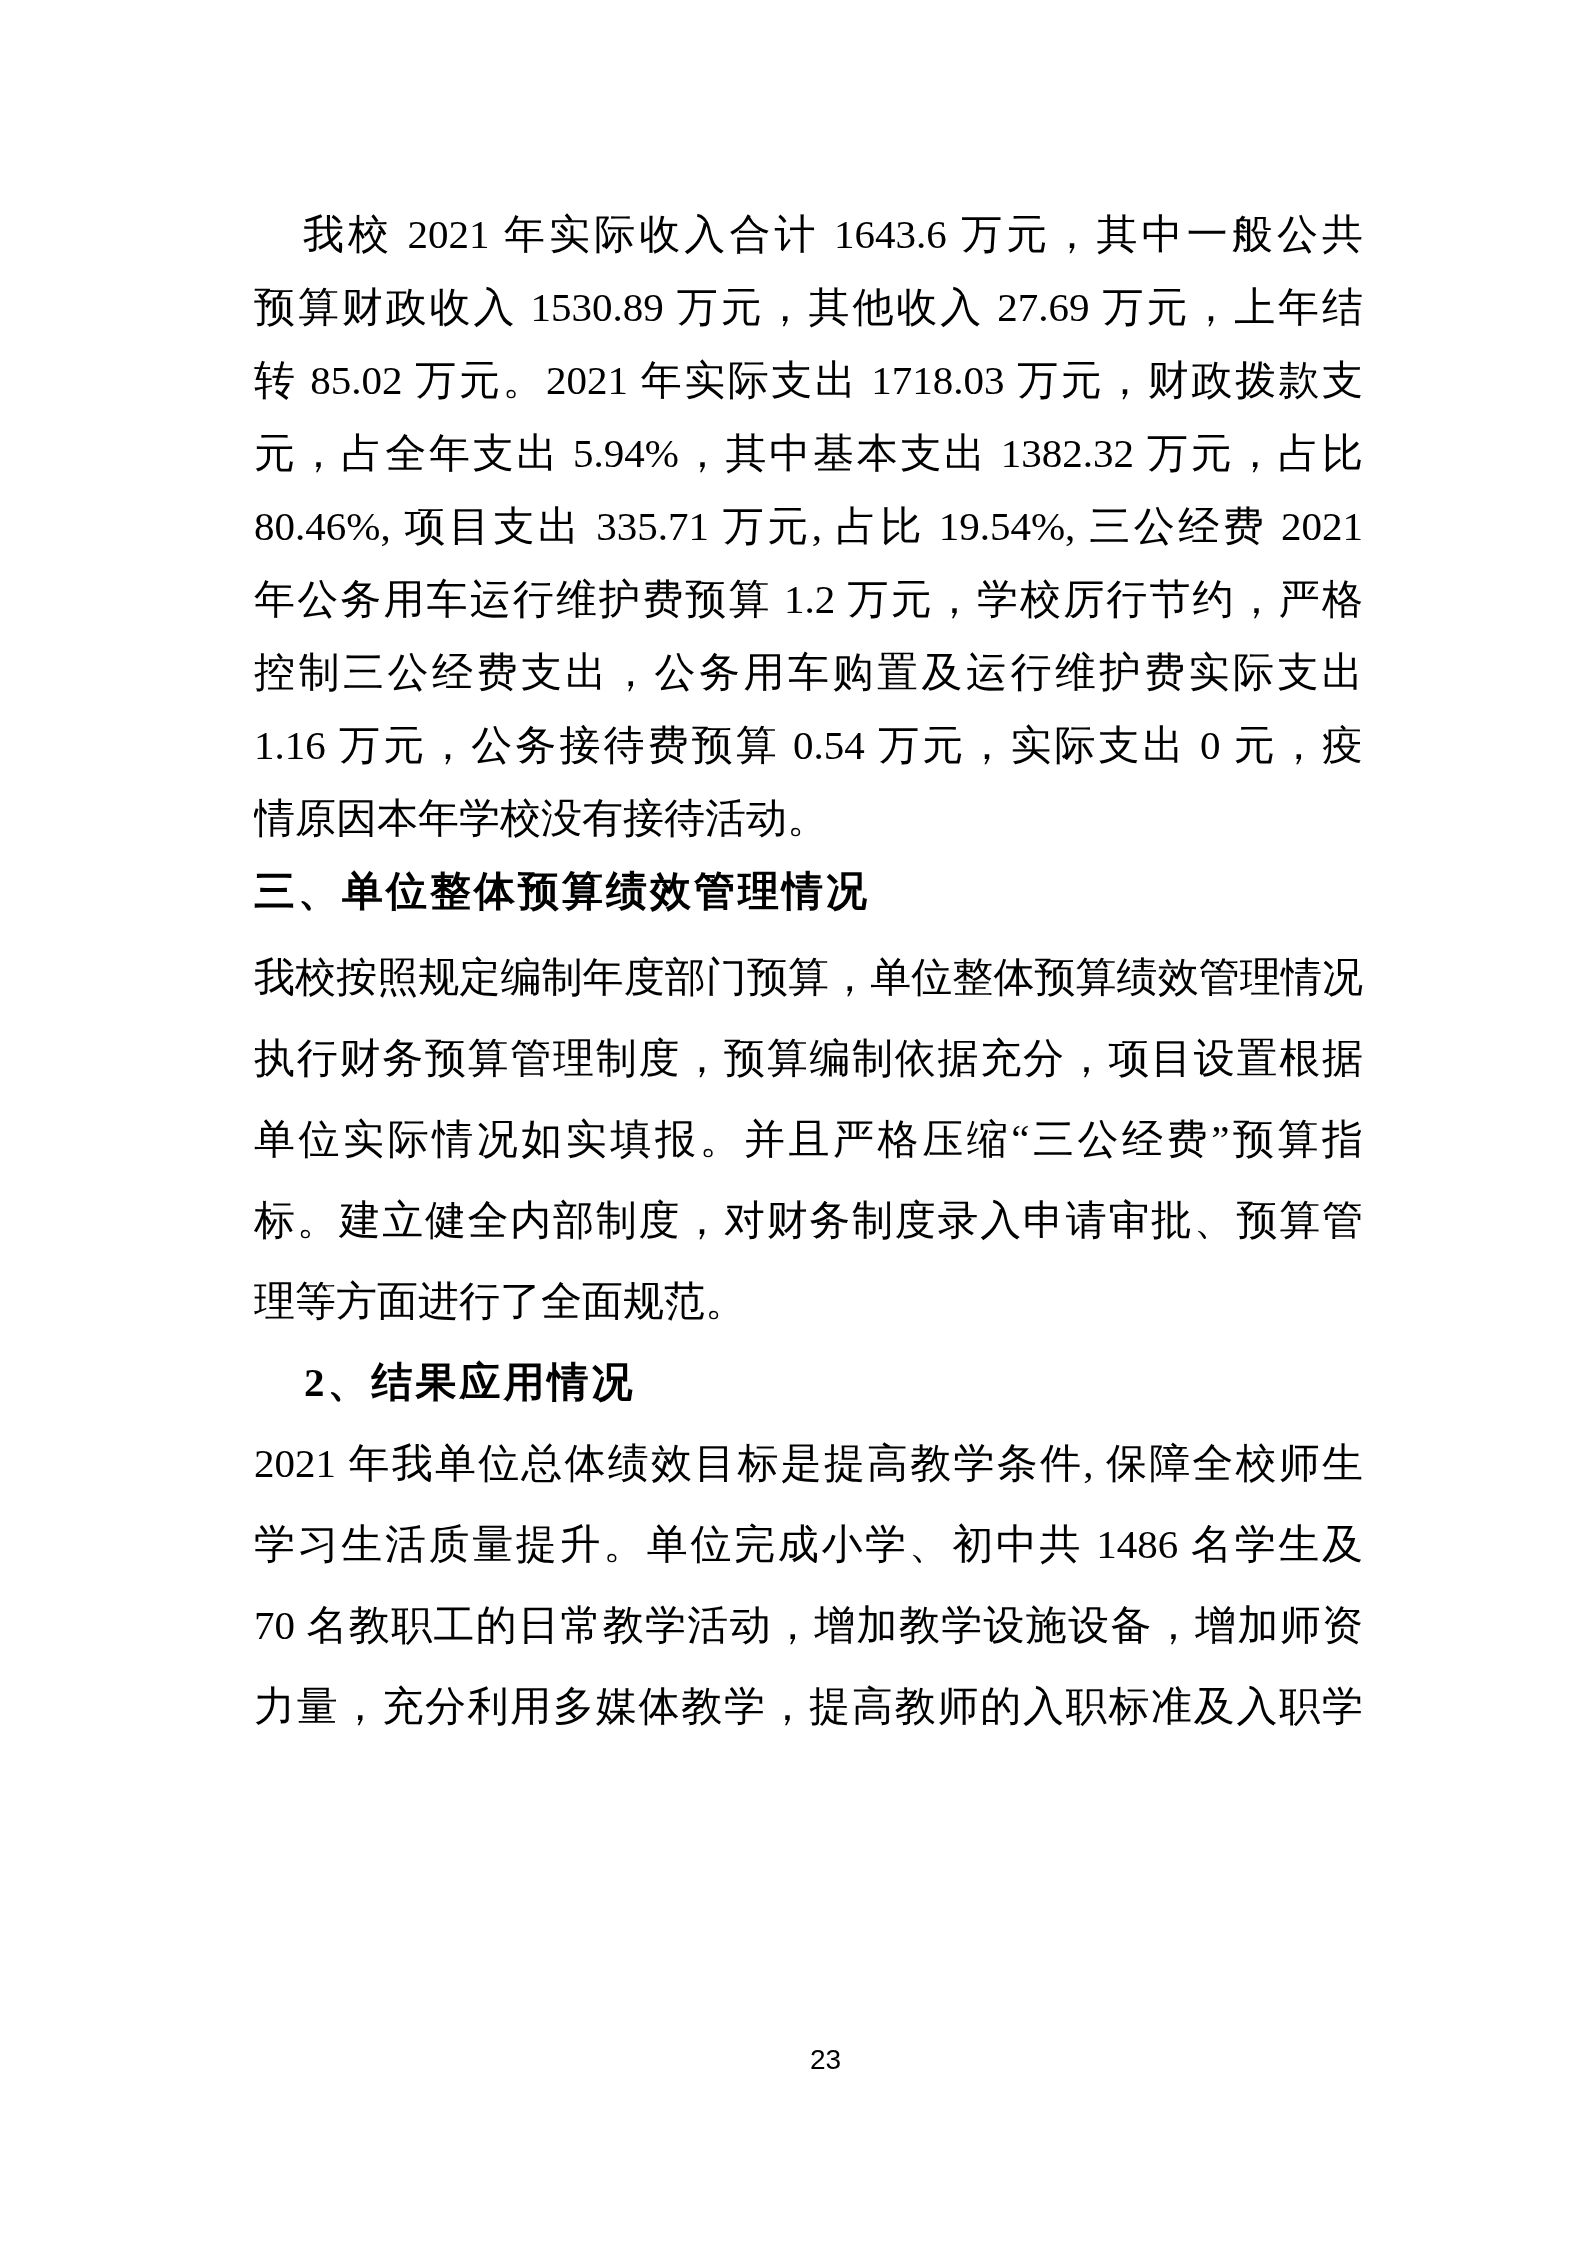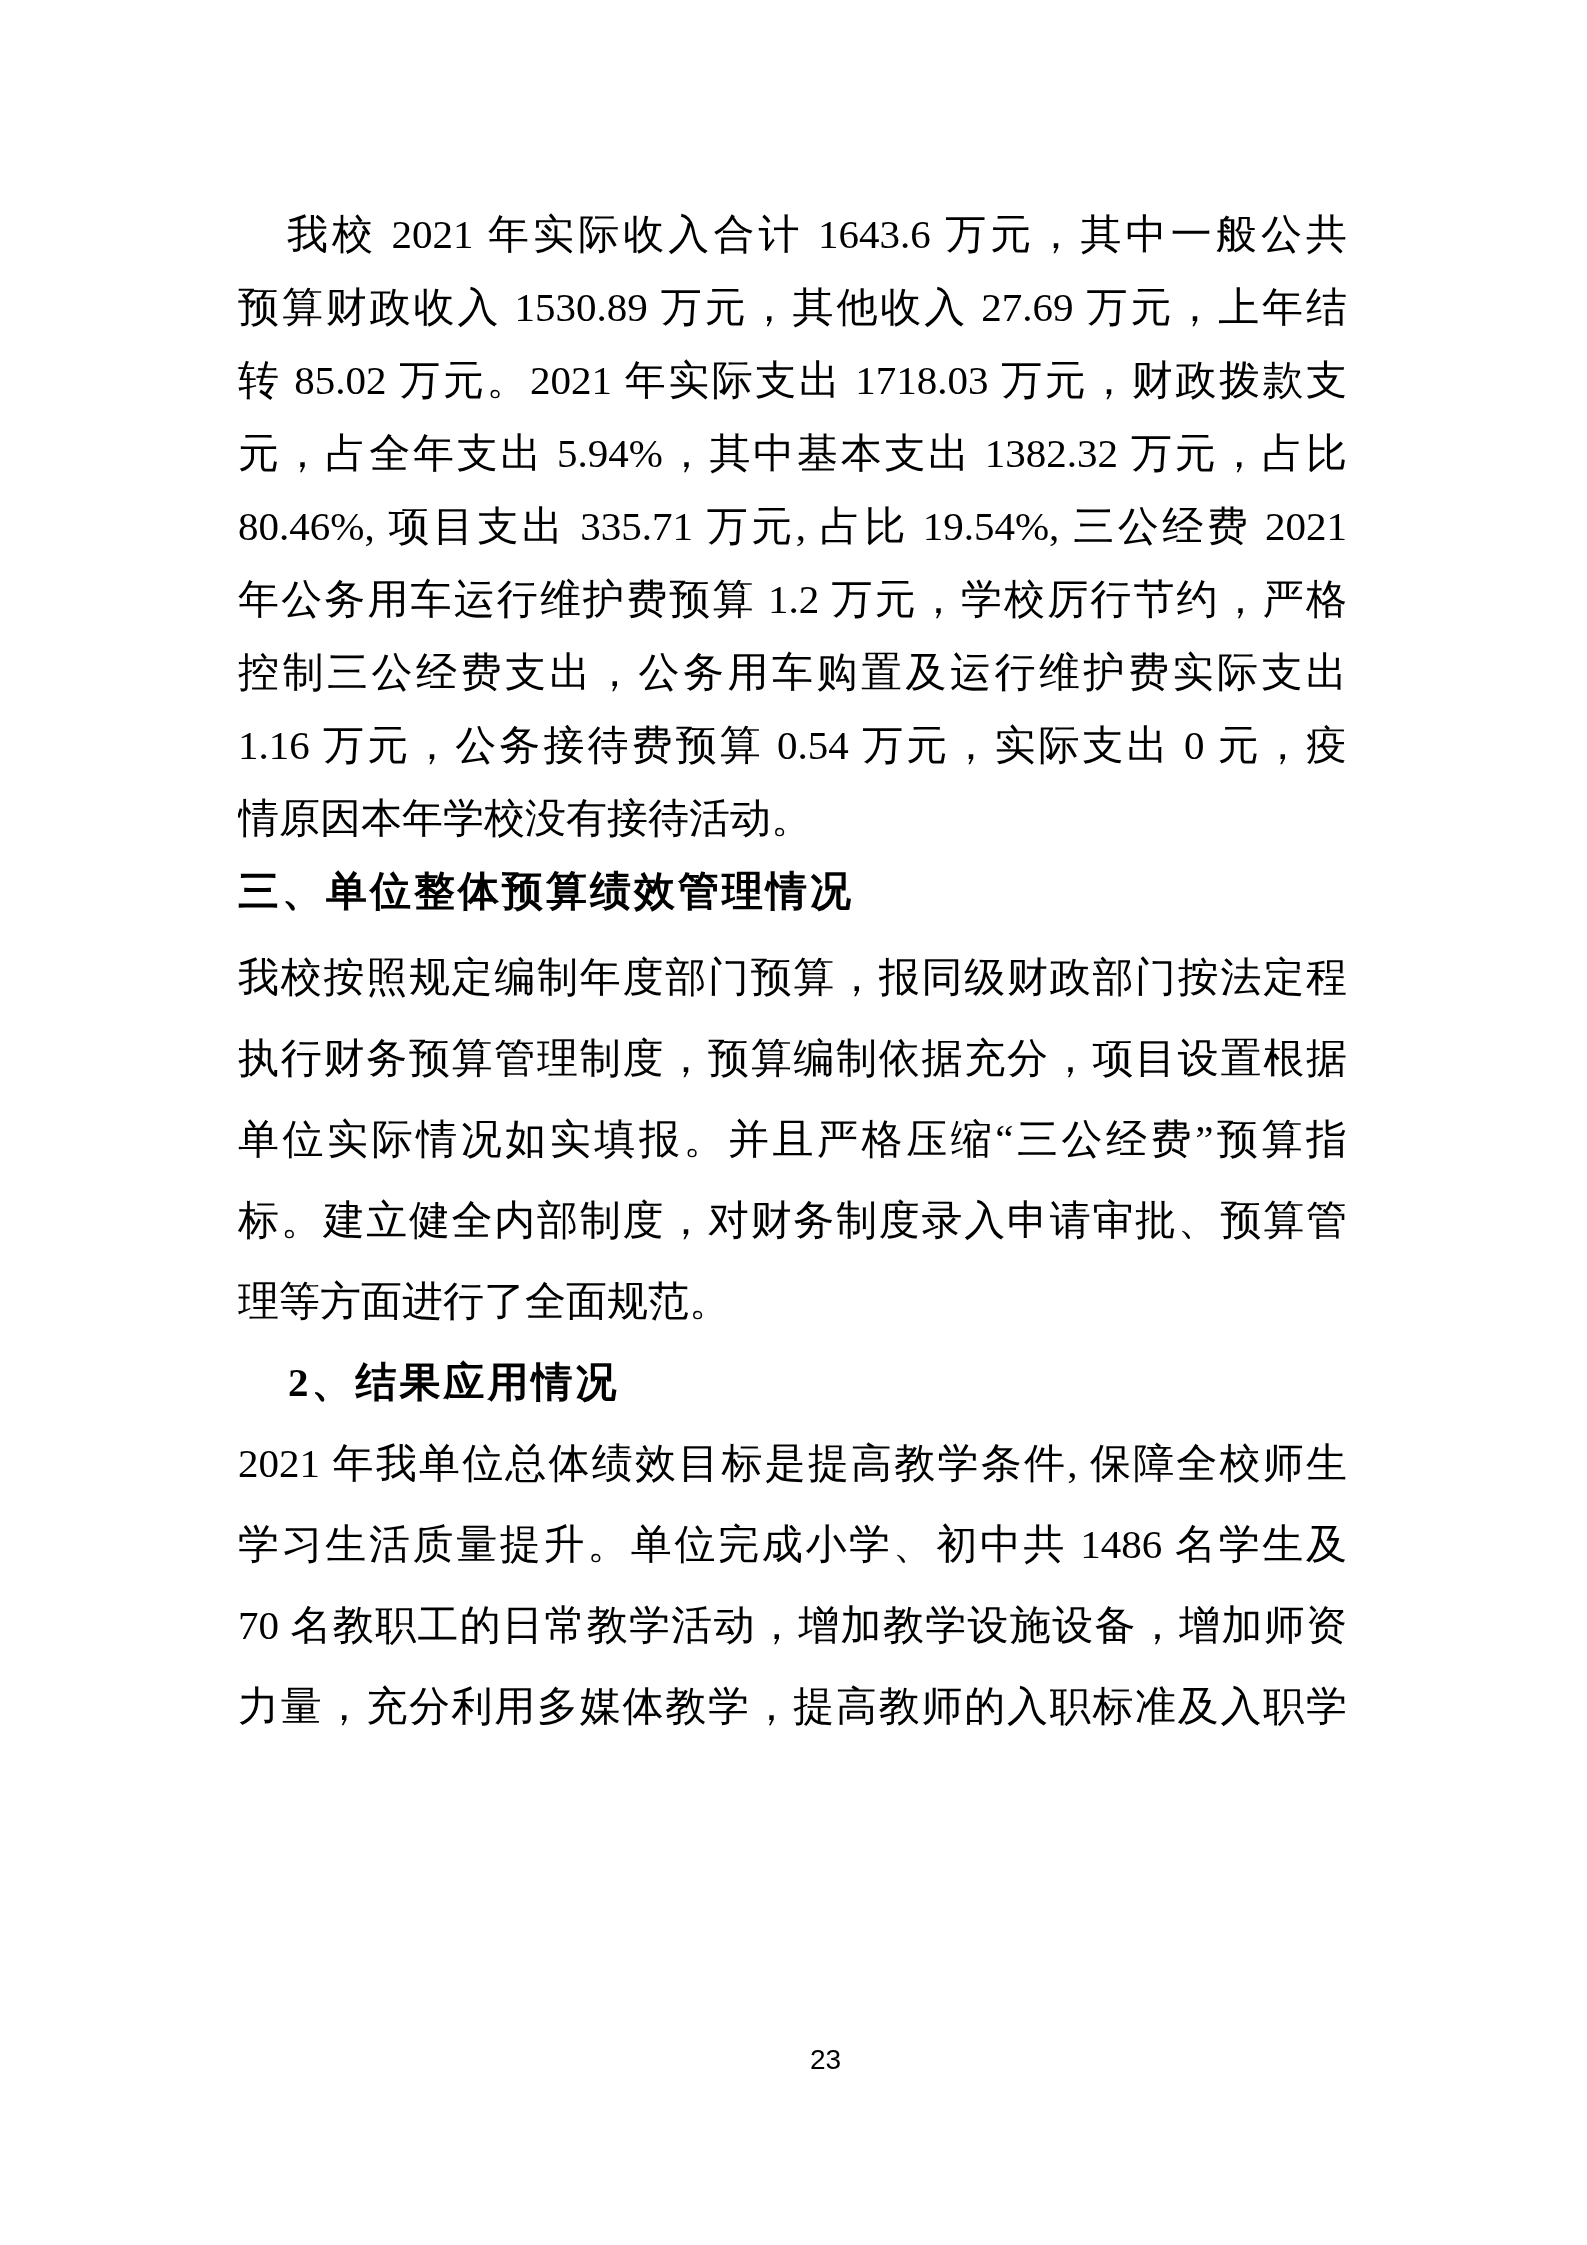--- a/index.html
+++ b/index.html
@@ -11,21 +11,21 @@
     position: relative;
     width: 1587px;
     height: 2245px;
     background: #ffffff;
     overflow: hidden;
     font-family: "Liberation Serif", serif;
     color: #000000;
   }
   .text-block {
     position: absolute;
-    left: 238px;
+    left: 254px;
     top: 198px;
     width: 1109px;
     font-size: 41px;
   }
   .sec-b {
     margin-top: 9px;
   }
   .line {
     display: block;
     overflow: hidden;
@@ -77,21 +77,21 @@
       <div class="line la j">元，占全年支出 5.94%，其中基本支出 1382.32 万元，占比</div>
       <div class="line la j">80.46%, 项目支出 335.71 万元, 占比 19.54%, 三公经费 2021</div>
       <div class="line la j">年公务用车运行维护费预算 1.2 万元，学校厉行节约，严格</div>
       <div class="line la j">控制三公经费支出，公务用车购置及运行维护费实际支出</div>
       <div class="line la j">1.16 万元，公务接待费预算 0.54 万元，实际支出 0 元，疫</div>
       <div class="line la">情原因本年学校没有接待活动。</div>
       <div class="line la h">三、单位整体预算绩效管理情况</div>
     </div>
 
     <div class="sec-b">
-      <div class="line lb j">我校按照规定编制年度部门预算，报同级财政部门按法定程</div>
+      <div class="line lb j">我校按照规定编制年度部门预算，单位整体预算绩效管理情况</div>
       <div class="line lb j">执行财务预算管理制度，预算编制依据充分，项目设置根据</div>
       <div class="line lb j">单位实际情况如实填报。并且严格压缩“三公经费”预算指</div>
       <div class="line lb j">标。建立健全内部制度，对财务制度录入申请审批、预算管</div>
       <div class="line lb">理等方面进行了全面规范。</div>
       <div class="line lb h i-sub">2、结果应用情况</div>
       <div class="line lb j">2021 年我单位总体绩效目标是提高教学条件, 保障全校师生</div>
       <div class="line lb j">学习生活质量提升。单位完成小学、初中共 1486 名学生及</div>
       <div class="line lb j">70 名教职工的日常教学活动，增加教学设施设备，增加师资</div>
       <div class="line lb j">力量，充分利用多媒体教学，提高教师的入职标准及入职学</div>
     </div>

